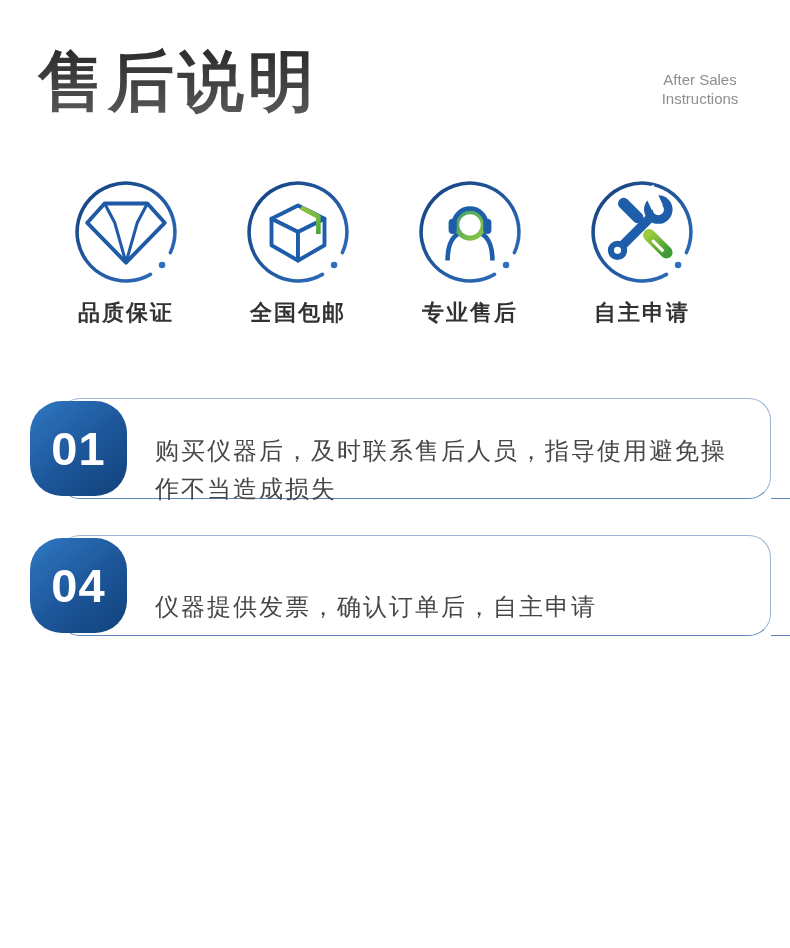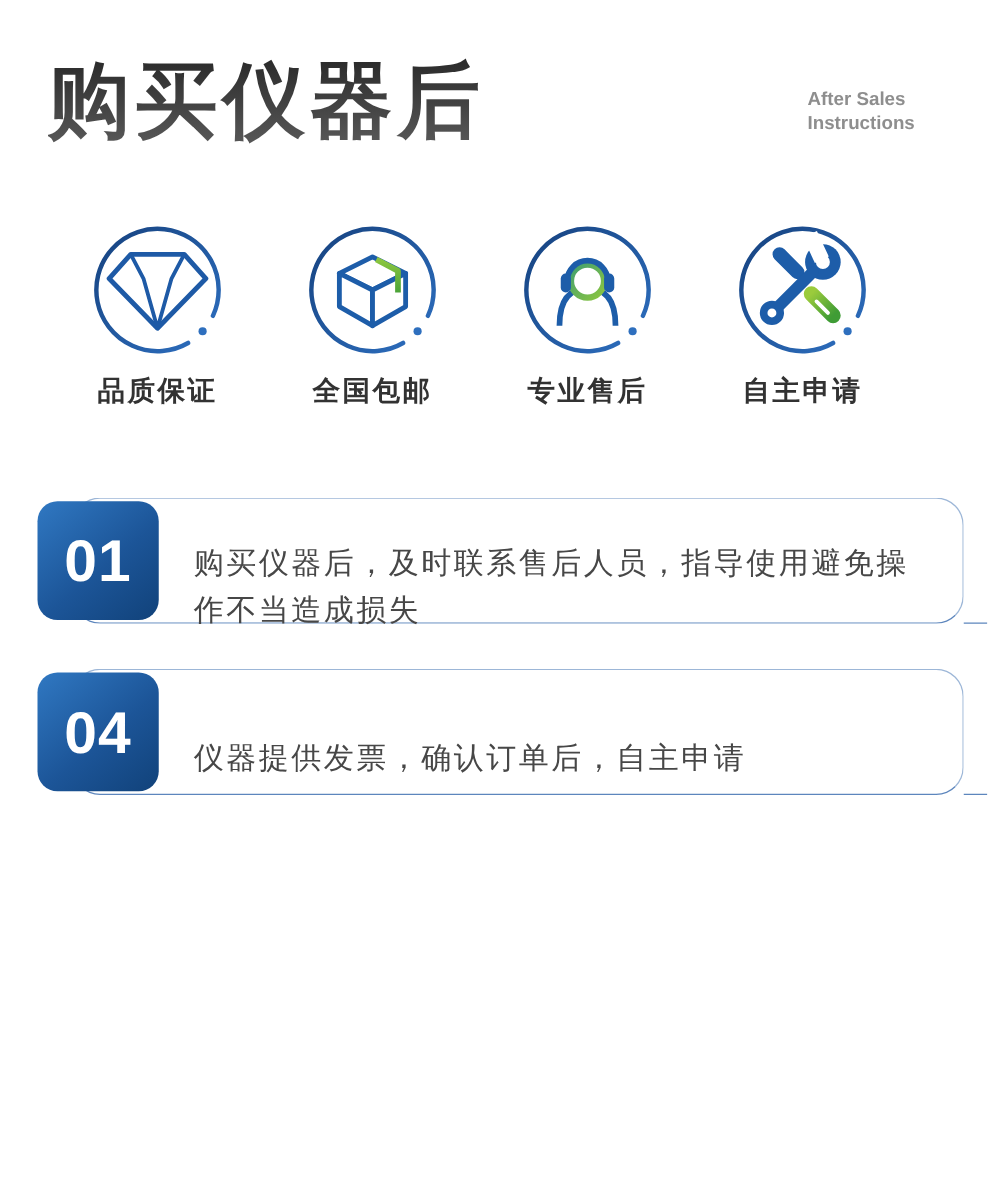--- a/index.html
+++ b/index.html
@@ -28,23 +28,23 @@
     letter-spacing:4px;
     color:#3a3a3a;
     background:linear-gradient(180deg,#2a2a2a 0%,#5a5a5a 100%);
     -webkit-background-clip:text;
     background-clip:text;
     -webkit-text-fill-color:transparent;
   }
   .subtitle-en {
     margin-top:24px;
     width:108px;
-    text-align:left;
+    text-align:center;
     font-size:15px;
-    font-weight:700;
+    font-weight:400;
     line-height:19px;
     color:#8e8e8e;
   }
 
   
   .features {
     display:flex;
     justify-content:space-between;
     padding:0 78px 0 56px;
     margin-top:60px;
@@ -87,21 +87,21 @@
     border-bottom-color:#5d86bd;
     border-radius:22px;
     display:flex;
     align-items:center;
     padding:0 26px 0 96px;
   }
   .item-num {
     position:absolute;
     left:30px; top:3px;
     width:97px; height:95px;
-    border-radius:16px;
+    border-radius:32px;
     background:linear-gradient(140deg,#3078c2 0%,#1c5598 55%,#11427a 100%);
     color:#ffffff;
     font-size:47px;
     font-weight:700;
     letter-spacing:1px;
     display:flex;
     align-items:center;
     justify-content:center;
     z-index:2;
   }
@@ -113,21 +113,21 @@
     max-width:585px;
     margin-top:44px;
   }
 </style>
 </head>
 <body>
 
 <div class="page">
 
   <div class="header">
-    <div class="page-title">购买仪器后</div>
+    <div class="page-title">售后说明</div>
     <div class="subtitle-en">After Sales Instructions</div>
   </div>
 
   <div class="features">
 
     <div class="feature">
       <span>
         <svg viewBox="0 0 104 104">
           <defs>
             <linearGradient id="gB1" x1="0" y1="0" x2="1" y2="1">

